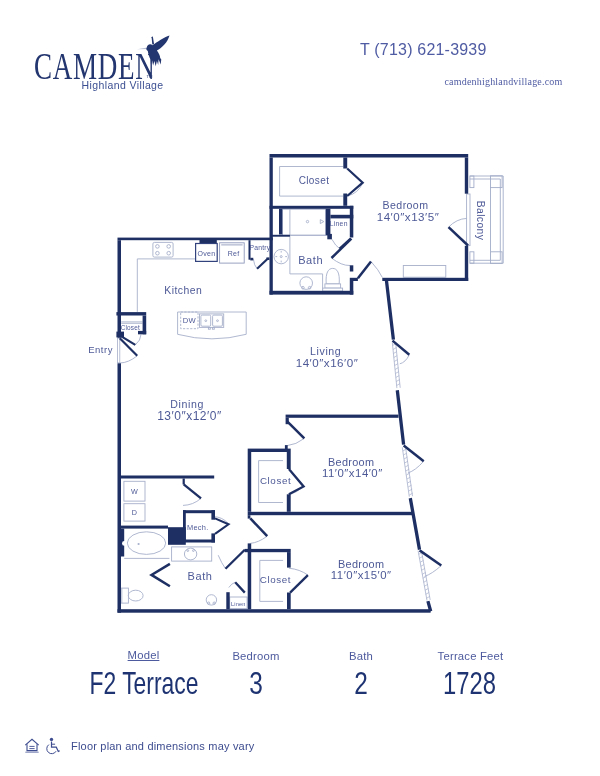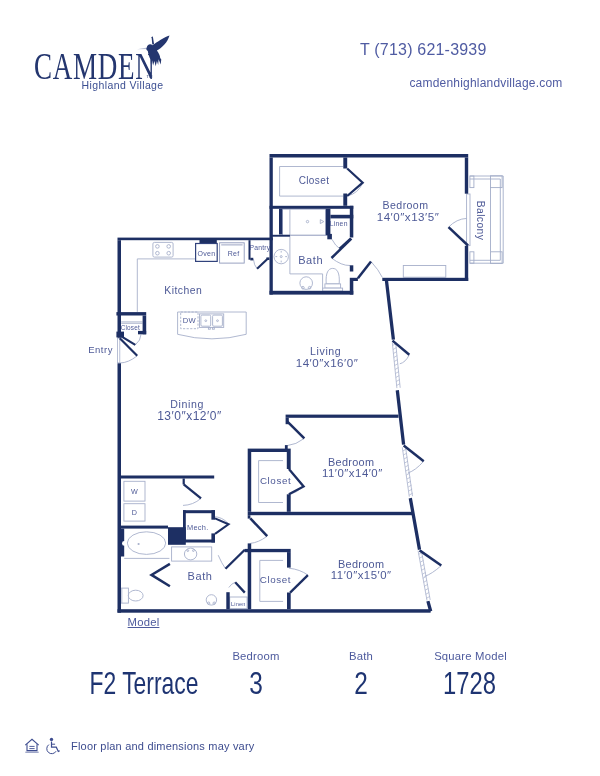--- a/index.html
+++ b/index.html
@@ -6,40 +6,40 @@
 #page{position:relative;width:600px;height:776px;background:#fff;overflow:hidden;
   font-family:"Liberation Sans",sans-serif;}
 .abs{position:absolute;}
 .hdr{color:#4f5ba2;}
 #logo{position:absolute;left:34px;top:47.4px;line-height:1;color:#24366f;
   font-family:"Liberation Serif",serif;font-size:38px;letter-spacing:1px;font-weight:400;
   transform:scaleX(0.712);transform-origin:0 0;white-space:nowrap;}
 #hv{position:absolute;left:57.5px;top:80px;line-height:1;color:#3c4f92;font-size:10.5px;letter-spacing:0.4px;margin-left:24px;}
 #phone{position:absolute;left:360px;top:41.7px;line-height:1;font-size:16px;letter-spacing:0.2px;}
 #addr{position:absolute;right:37.5px;top:39.2px;text-align:right;font-size:8.6px;line-height:11.6px;letter-spacing:0.2px;}
-#site{position:absolute;right:37.5px;top:76.8px;line-height:1;font-size:12px;letter-spacing:0.2px;}
+#site{position:absolute;right:37.5px;top:76.8px;line-height:1;font-size:10px;letter-spacing:0.2px;font-family:Liberation Serif, serif;}
 .lbl{color:#4d5a9d;font-size:11.3px;letter-spacing:0.2px;text-align:center;line-height:1;}
 .val{color:#1e3472;font-size:30.5px;letter-spacing:0px;text-align:center;line-height:1;}
 #foot{position:absolute;left:71px;top:740.6px;line-height:1;color:#3d4c8f;font-size:11px;letter-spacing:0.2px;}
 </style>
 </head>
 <body>
 <div id="page">
   <div id="logo">CAMDEN</div>
   <div id="hv">Highland Village</div>
   <div class="hdr" id="phone">T (713) 621-3939</div>
   <div class="hdr" id="site">camdenhighlandvillage.com</div>
 
-  <div class="abs lbl" style="left:93.5px;top:617px;width:100px;text-decoration:underline;">Model</div>
+  <div class="abs lbl" style="left:93.5px;top:650px;width:100px;text-decoration:underline;">Model</div>
   <div class="abs val" style="left:63.5px;top:668px;width:160px;transform:scale(0.75,1);">F2 Terrace</div>
   <div class="abs lbl" style="left:206px;top:651px;width:100px;">Bedroom</div>
   <div class="abs val" style="left:206px;top:668px;width:100px;transform:scale(0.80,1);">3</div>
   <div class="abs lbl" style="left:311px;top:651px;width:100px;">Bath</div>
   <div class="abs val" style="left:311px;top:668px;width:100px;transform:scale(0.80,1);">2</div>
-  <div class="abs lbl" style="left:420px;top:651px;width:101px;">Square Model</div>
+  <div class="abs lbl" style="left:420px;top:651px;width:101px;">Terrace Feet</div>
   <div class="abs val" style="left:419px;top:668px;width:101px;transform:scale(0.78,1);">1728</div>
   <div id="foot">Floor plan and dimensions may vary</div>
 
   <svg class="abs" style="left:0;top:0" width="600" height="776" viewBox="0 0 600 776">
 
     <g stroke="#a7b0cb" stroke-width="0.9" fill="none">
 
       <path d="M343.2,166.5 L279.6,166.5 L279.6,196.1 L343.2,196.1"></path>
 
       <rect x="282.5" y="209.2" width="43.1" height="26"></rect>

